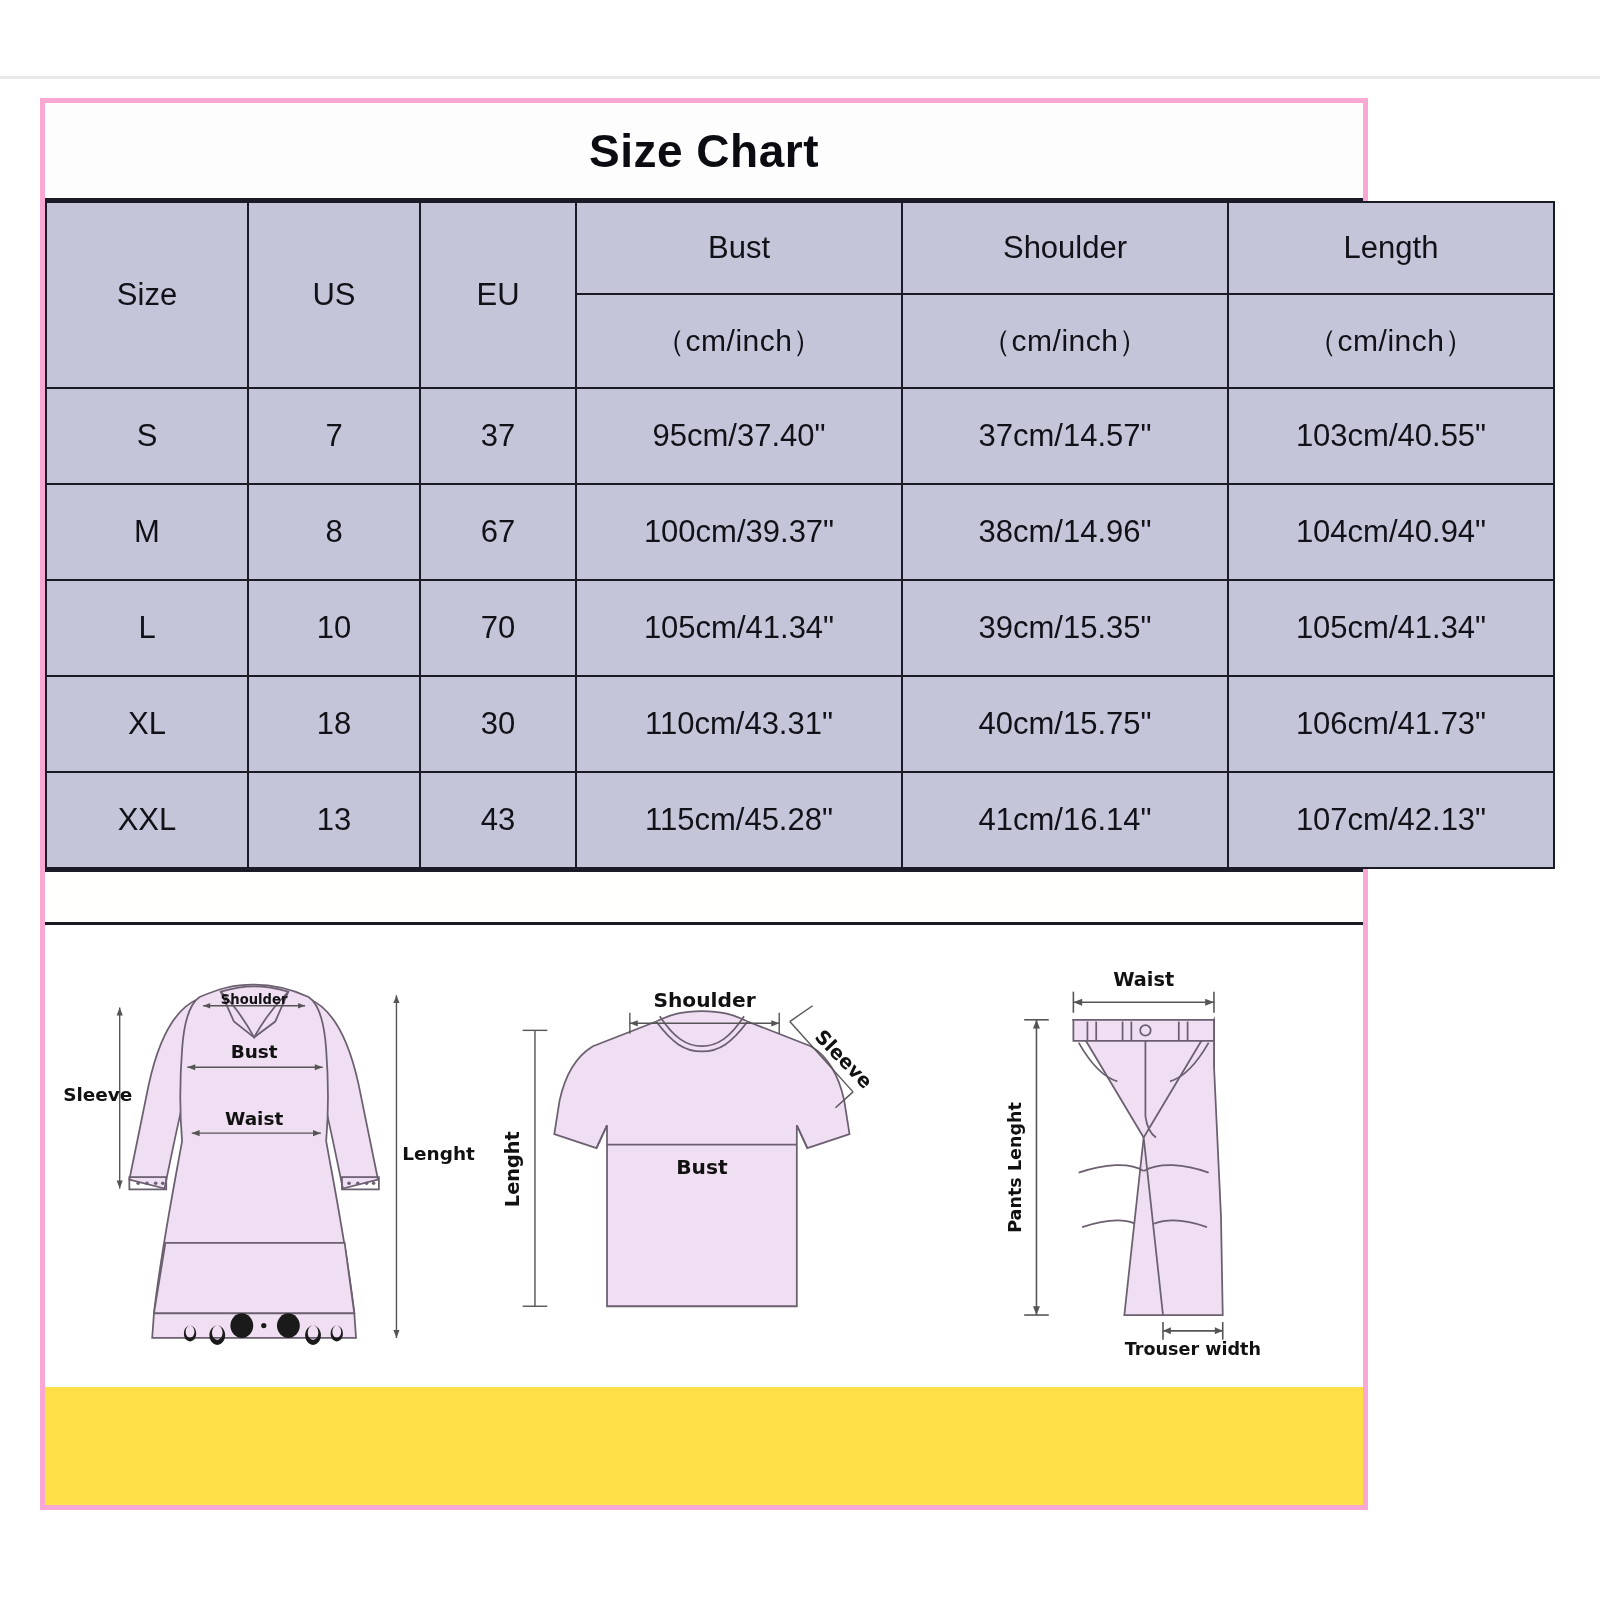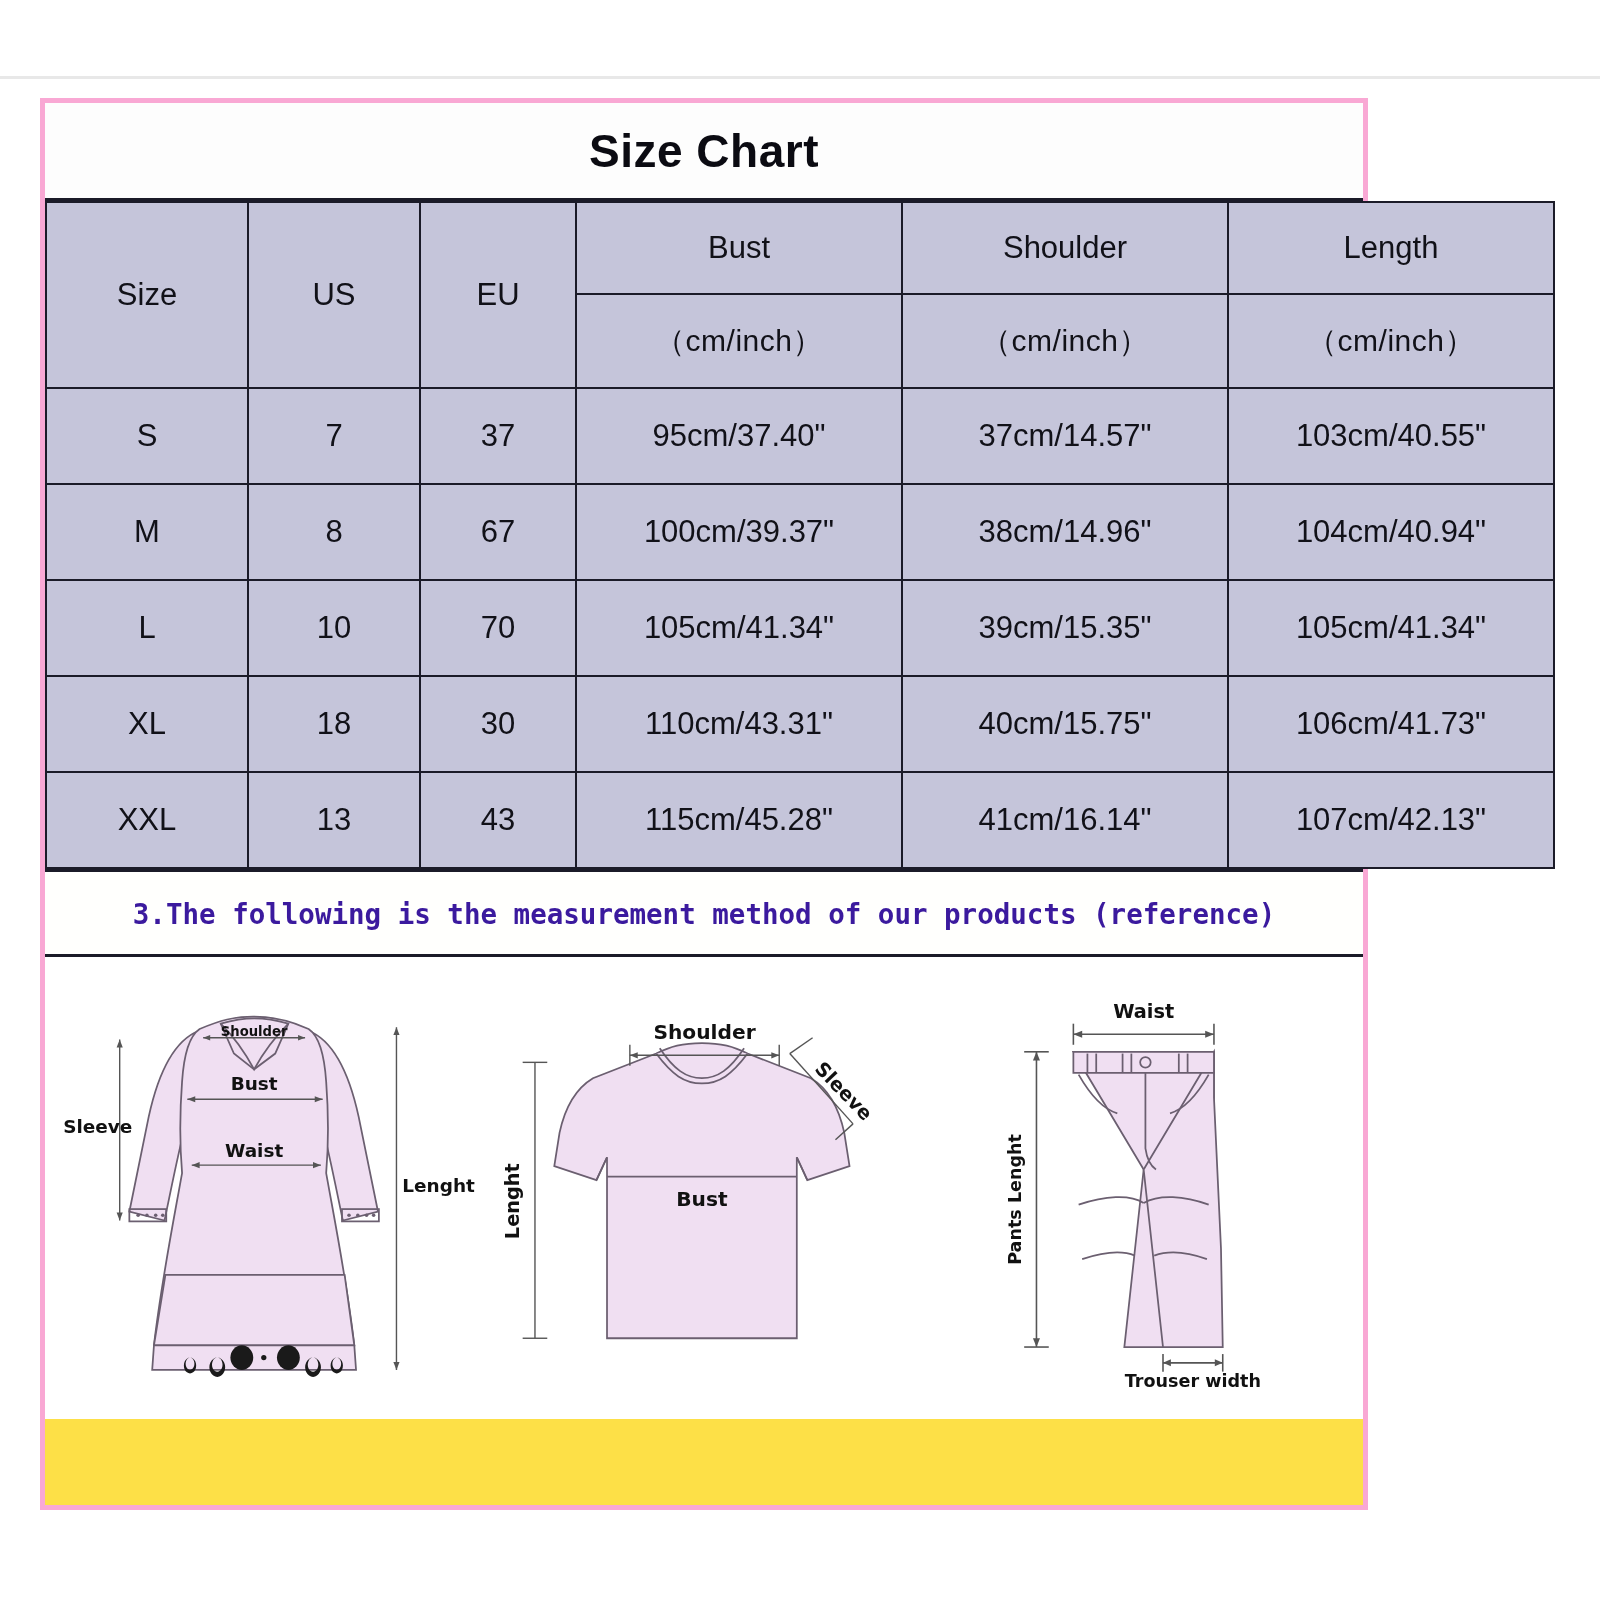--- a/index.html
+++ b/index.html
@@ -159,21 +159,20 @@
         <td>13</td>
         <td>43</td>
         <td>115cm/45.28"</td>
         <td>41cm/16.14"</td>
         <td>107cm/42.13"</td>
       </tr>
     </tbody>
   </table>
 
   <div class="notice">
-    <p>3.The following is the measurement method of our products (reference)</p>
   </div>
 
   <div class="illos">
 
     <div class="illo">
       <svg viewBox="0 0 500 462" preserveAspectRatio="xMidYMid meet">
         <g fill="#f0dff2" stroke="#6b5f70" stroke-width="2">
 
           <path d="M175,52 C150,62 130,95 118,150 C108,198 100,240 96,258 L136,268 C142,240 150,198 160,158 C168,122 176,92 182,72 Z"></path>
 

